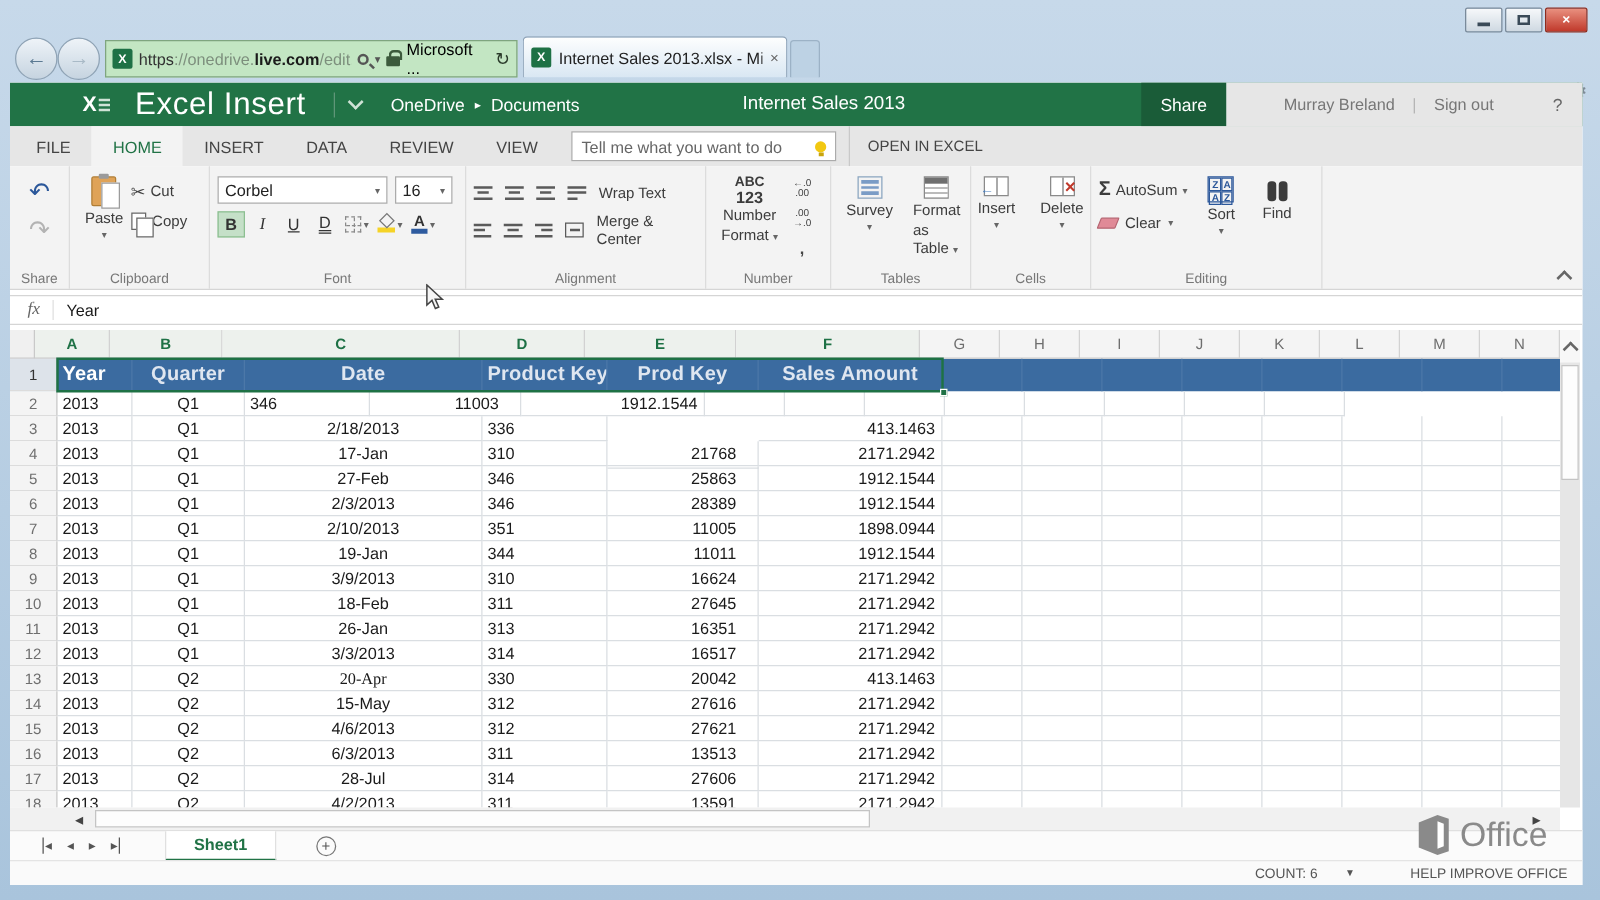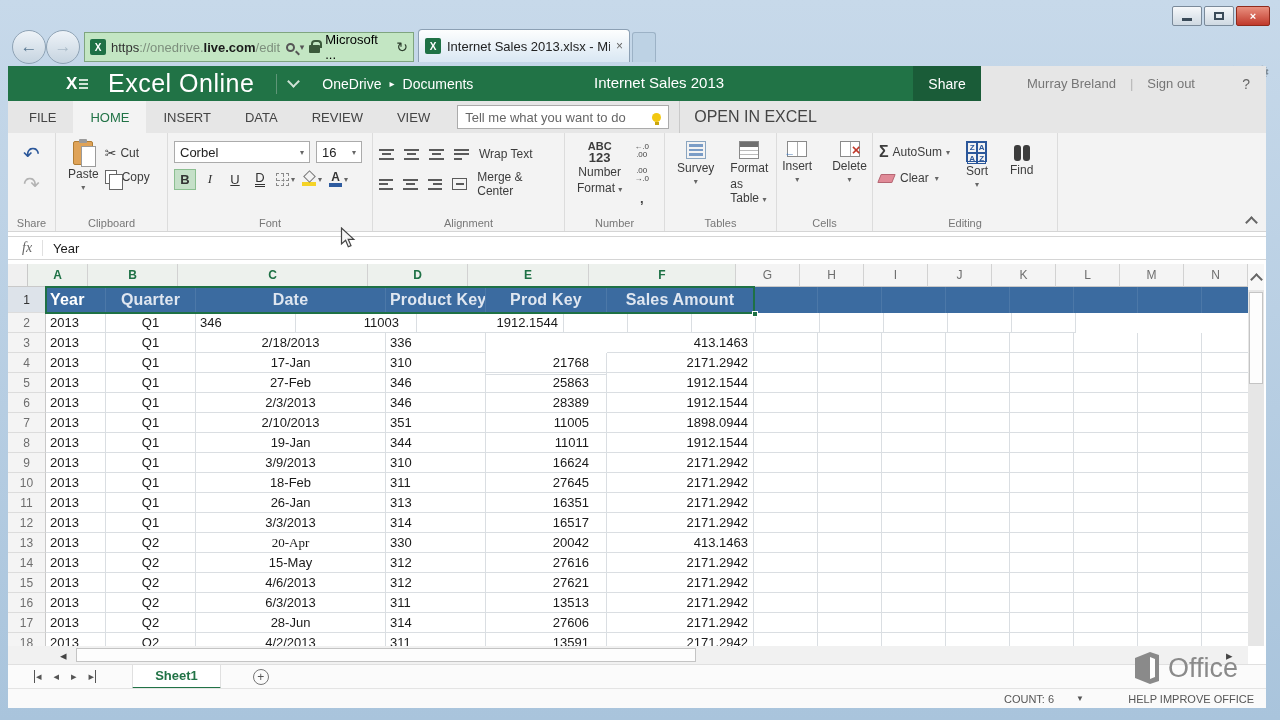--- a/index.html
+++ b/index.html
@@ -71,21 +71,21 @@
   
   .rtabs { position:absolute; left:0; top:35px; width:100%; height:32px; background:#e6e6e6;
            display:flex; align-items:stretch; font-size:13px; color:#444; }
   .rtab { padding:0 17px; display:flex; align-items:center; }
   .rtab.active { background:#f3f3f3; color:#217346; }
   .tellme { margin:4px 0 4px 10px; width:212px; background:#fff; border:1px solid #ababab;
             display:flex; align-items:center; padding:0 7px; gap:6px; color:#666; }
   .tellme .txt { flex:1; white-space:nowrap; overflow:hidden; }
   .bulb { width:9px; height:9px; border-radius:50%; background:#f2c811; position:relative; flex:0 0 auto; }
   .bulb:after { content:""; position:absolute; left:2.5px; top:9px; width:4px; height:3px; background:#c9a50e; }
-  .openx { display:flex; align-items:center; padding:12px 14px; border-left:1px solid #c9c9c9; margin-left:10px; font-size:16px; }
+  .openx { display:flex; align-items:center; padding:12px 14px; border-left:1px solid #c9c9c9; margin-left:10px; font-size:12px; }
 
   
   .ribbon { position:absolute; left:0; top:67px; width:100%; height:99px; background:#f3f3f3;
             border-bottom:1px solid #d5d5d5; display:flex; font-size:12px; color:#3c3c3c; }
   .rgroup { position:relative; padding:6px 6px 18px 6px; border-right:1px solid #dcdcdc; }
   .glabel { position:absolute; bottom:2px; left:0; right:0; text-align:center; font-size:11px; color:#777; }
   .vcaret { color:#666; font-size:8px; }
   .bigbtn { display:flex; flex-direction:column; align-items:center; gap:2px; padding:2px 6px; }
   .rrow { display:flex; align-items:center; gap:6px; height:30px; }
 
@@ -262,21 +262,21 @@
 
     <div class="ghead">
       <div class="xlogo">
         <span class="x">X</span>
         <span class="pg">
             <span></span>
             <span></span>
             <span></span>
           </span>
       </div>
-      <span class="appname">Excel Online</span>
+      <span class="appname">Excel Insert</span>
       <span class="hdivider"></span>
       <span class="chev"></span>
       <span class="crumbs">
         <span>OneDrive</span>
         <span class="crumbs-sep">▸</span>
         <span>Documents</span>
       </span>
       <span class="doctitle">Internet Sales 2013</span>
       <div class="sharebox">Share</div>
       <div class="userarea">
@@ -811,21 +811,21 @@
             <div class="cell al" style="width: 64px;"></div>
             <div class="cell al" style="width: 64px;"></div>
             <div class="cell al" style="width: 64px;"></div>
             <div class="cell al" style="width: 64px;"></div>
             <div class="cell al" style="width: 64px;"></div>
           </div>
           <div class="grow">
             <div class="rowh">17</div>
             <div class="cell al" style="width: 60px;">2013</div>
             <div class="cell ac" style="width: 90px;">Q2</div>
-            <div class="cell ac" style="width: 190px;">28-Jun</div>
+            <div class="cell ac" style="width: 190px;">28-Jul</div>
             <div class="cell al" style="width: 100px;">314</div>
             <div class="cell arE" style="width: 121px;">27606</div>
             <div class="cell ar" style="width: 147px;">2171.2942</div>
             <div class="cell al" style="width: 64px;"></div>
             <div class="cell al" style="width: 64px;"></div>
             <div class="cell al" style="width: 64px;"></div>
             <div class="cell al" style="width: 64px;"></div>
             <div class="cell al" style="width: 64px;"></div>
             <div class="cell al" style="width: 64px;"></div>
             <div class="cell al" style="width: 64px;"></div>

